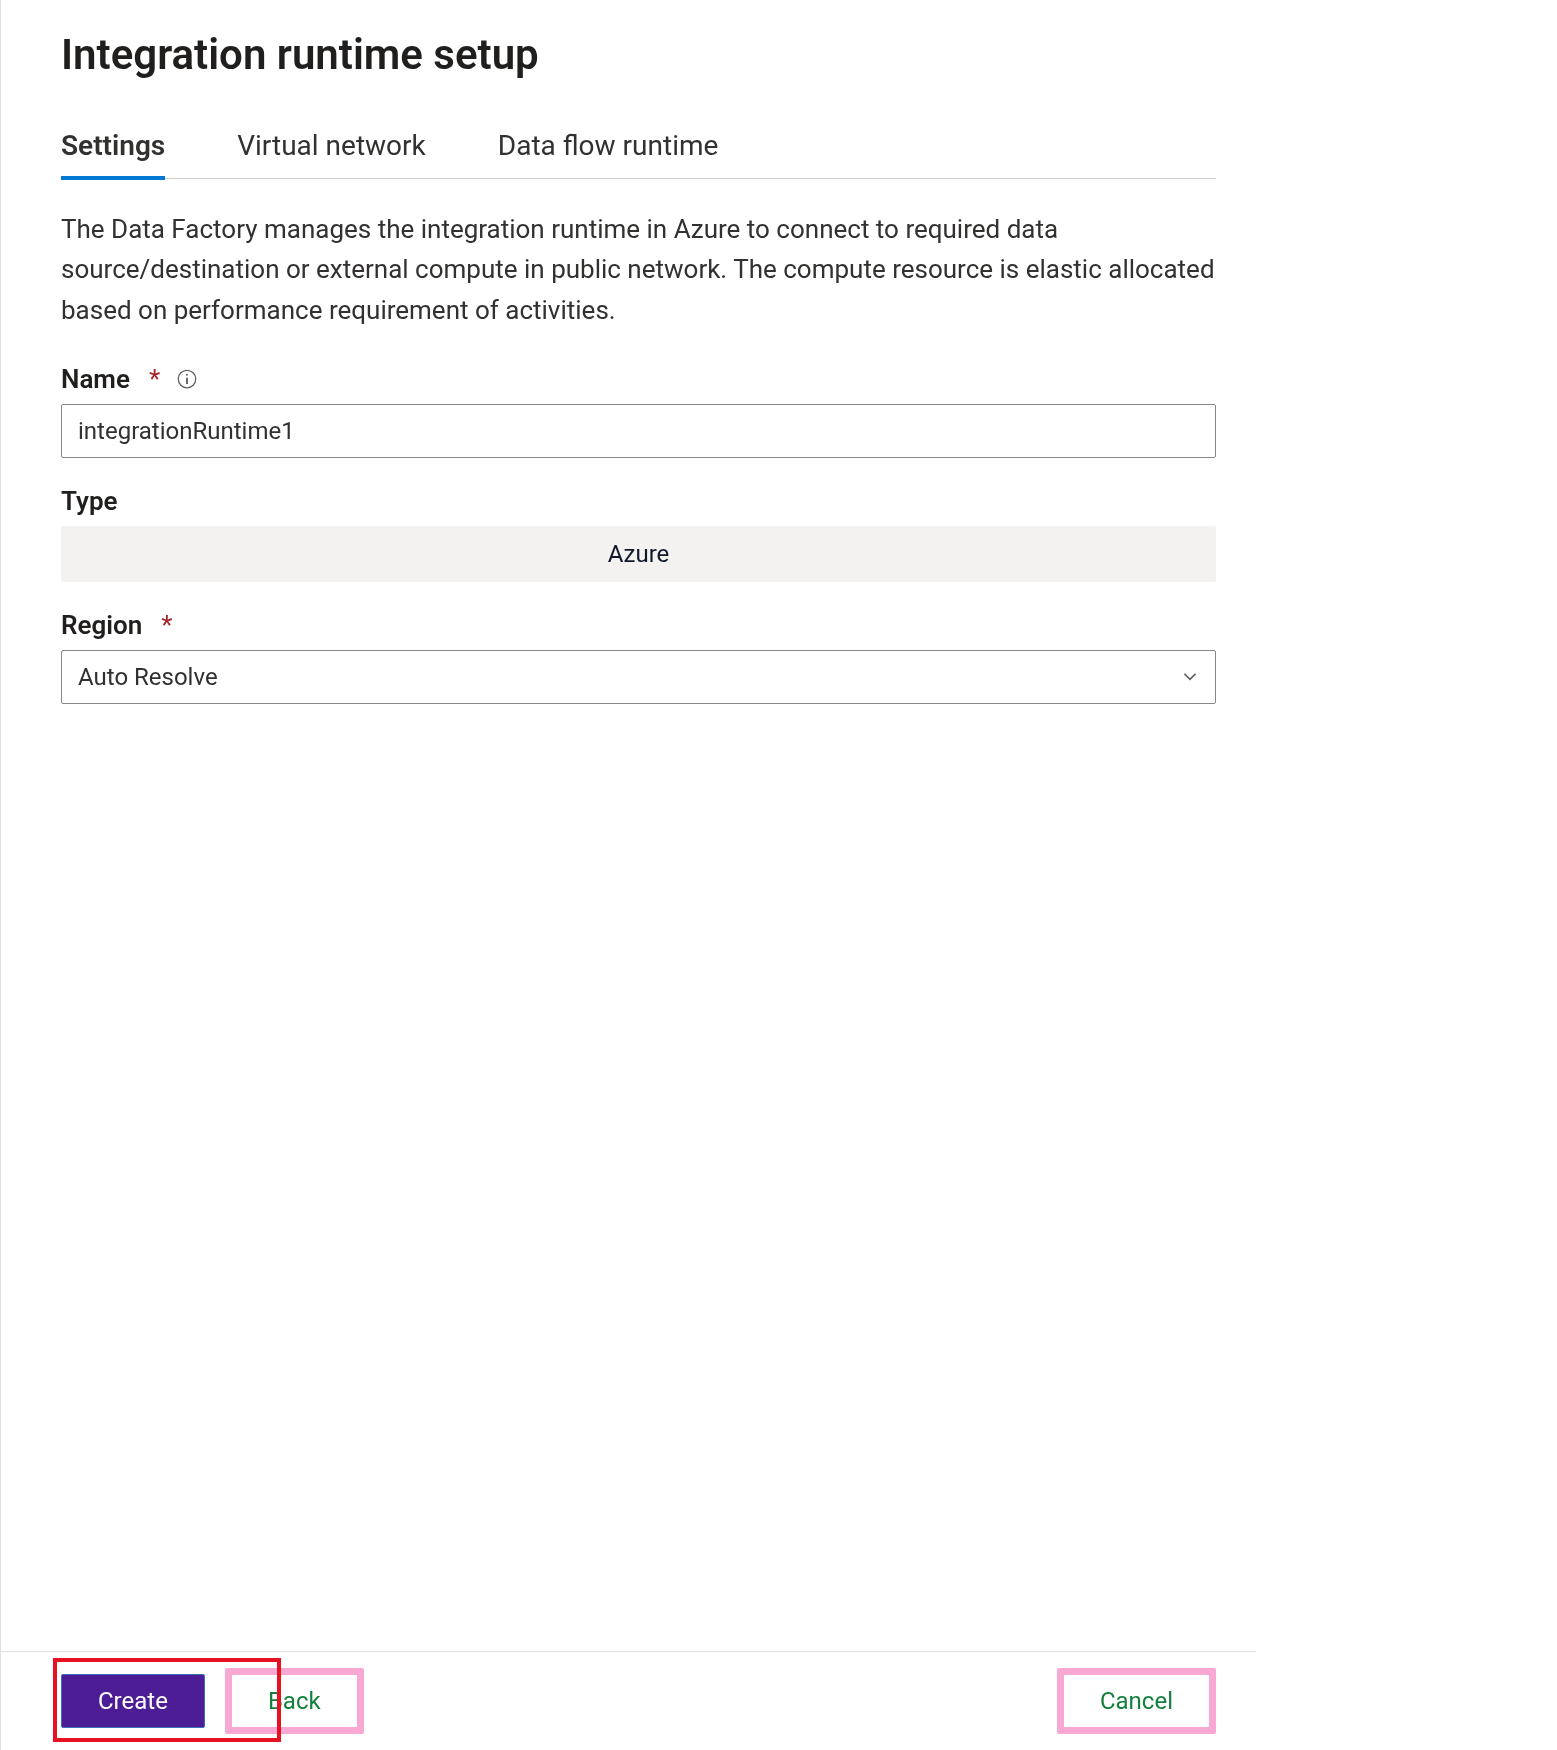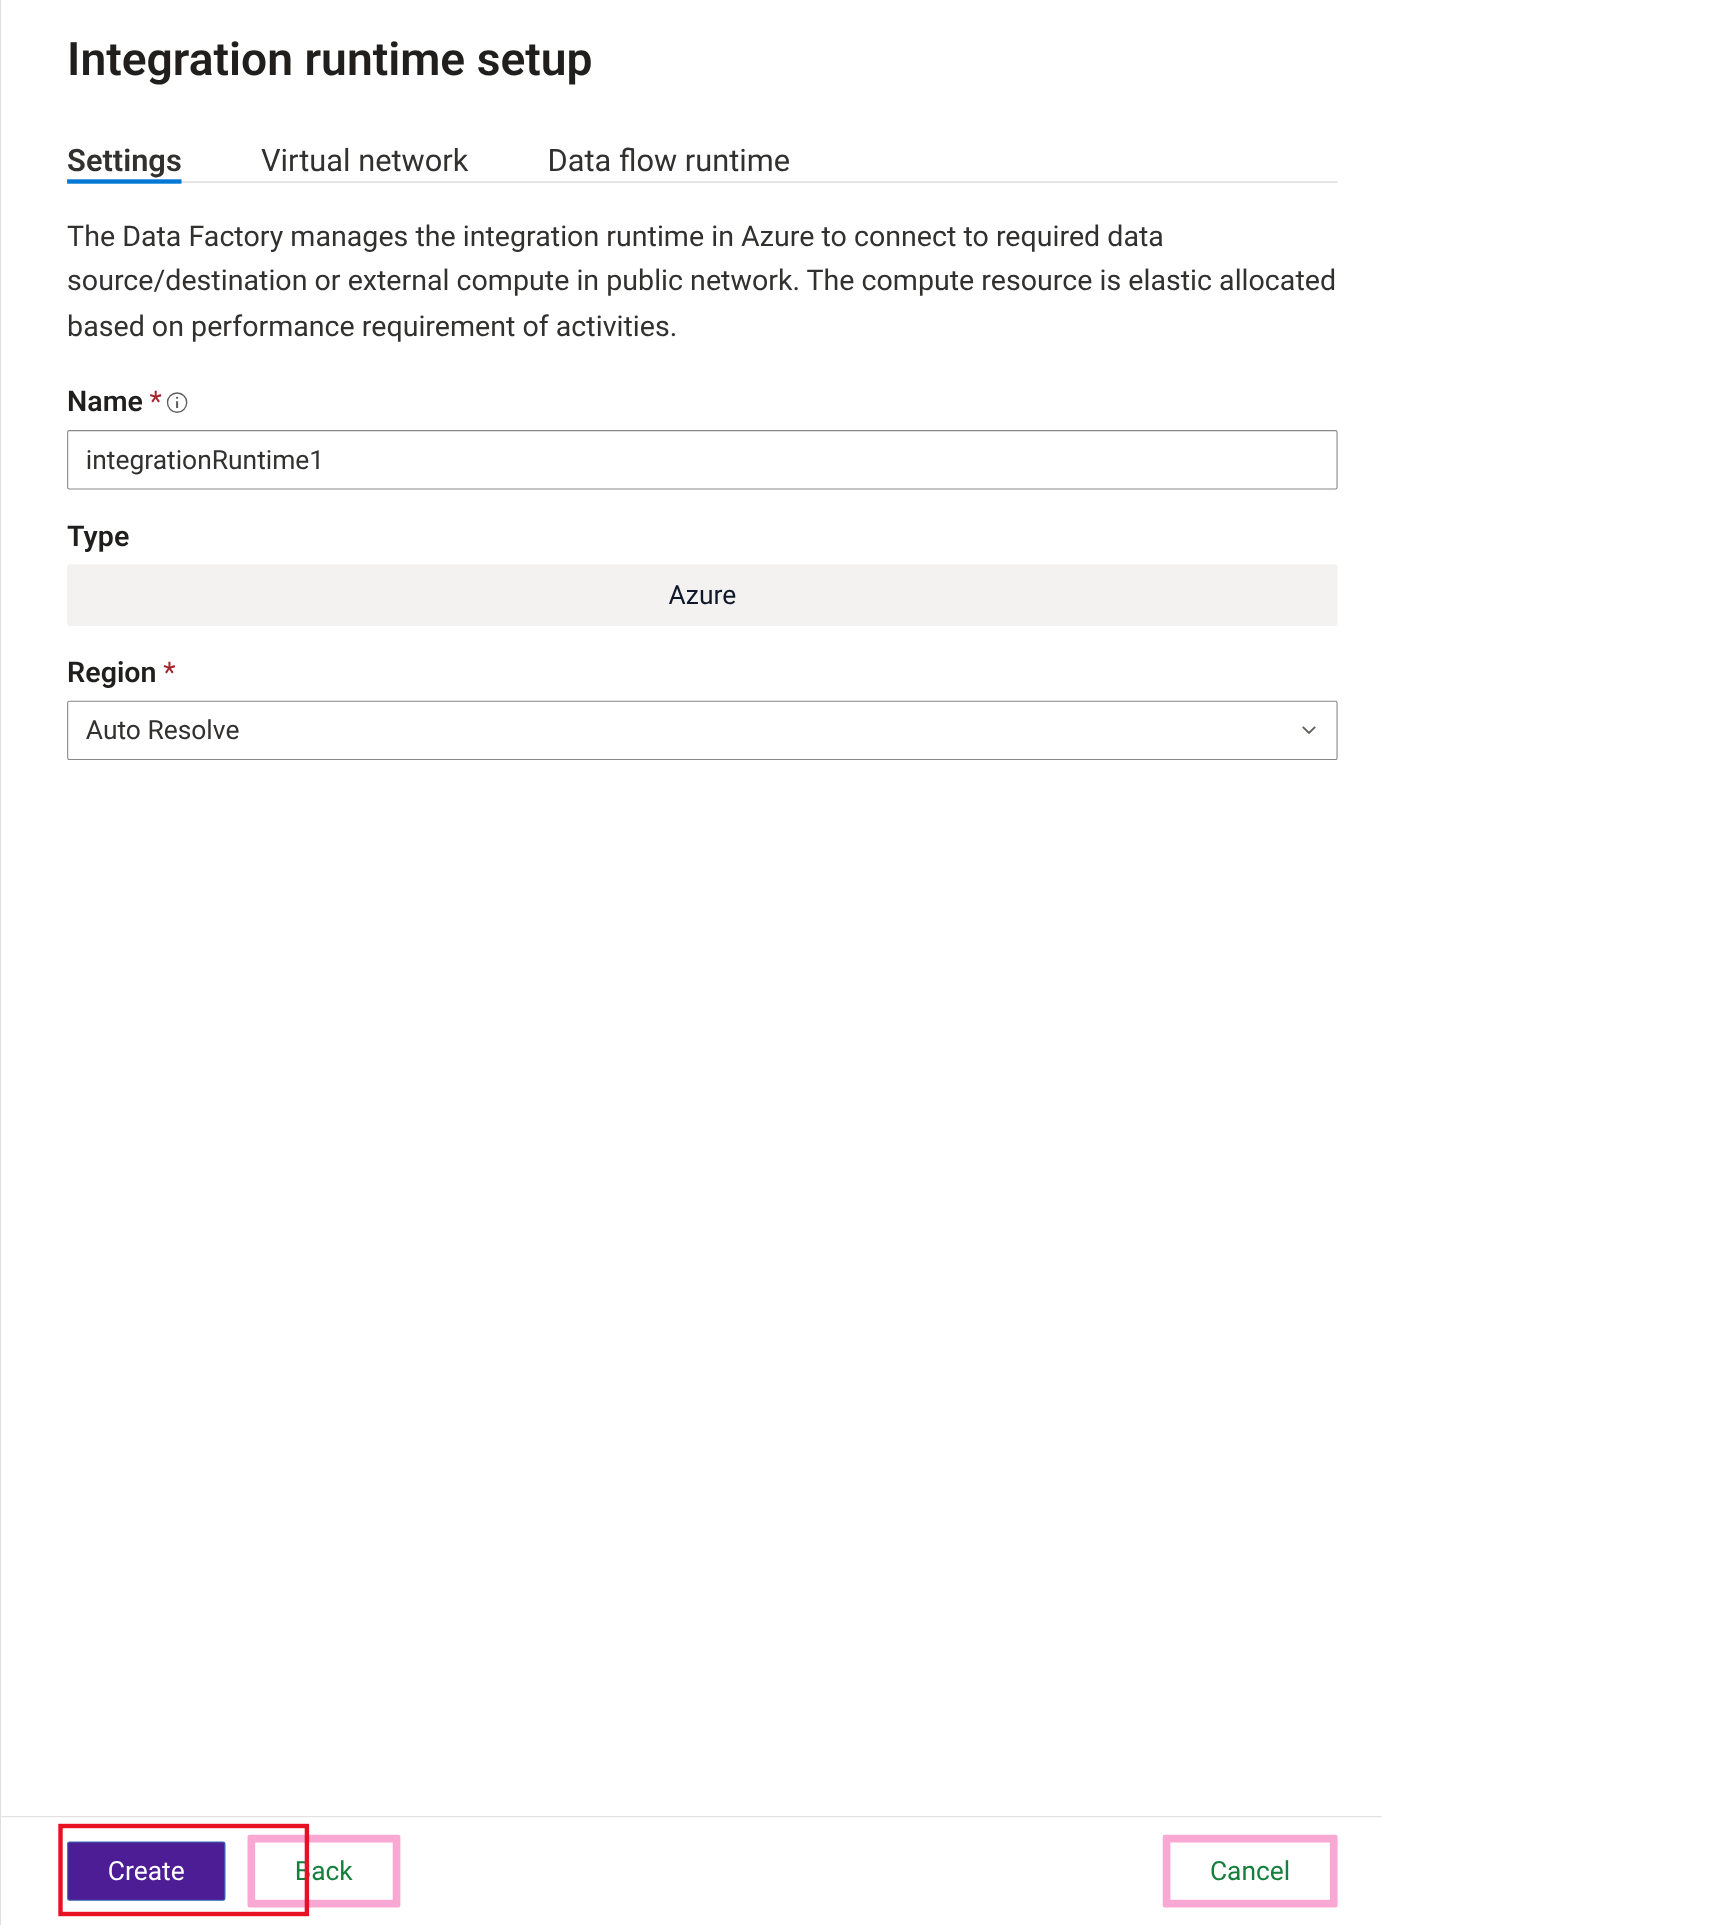--- a/index.html
+++ b/index.html
@@ -25,21 +25,21 @@
     color: #201f1e;
   }
   .tabbar {
     display: flex;
     gap: 72px;
     border-bottom: 1px solid #d2d0ce;
     margin-bottom: 30px;
   }
   .tab {
     font-size: 28px;
-    padding: 10px 0 1px 0;
+    padding: 10px 0 14px 0;
     color: #323130;
     cursor: pointer;
     border-bottom: 4px solid transparent;
     margin-bottom: -2px;
     font-weight: 400;
   }
   .tab.active {
     font-weight: 600;
     border-bottom-color: #0078d4;
   }
@@ -53,21 +53,21 @@
   .field {
     margin-bottom: 28px;
   }
   .field-label {
     font-size: 26px;
     font-weight: 600;
     color: #201f1e;
     margin-bottom: 10px;
     display: flex;
     align-items: center;
-    gap: 4px;
+    gap: 17px;
   }
   .req {
     color: #a4262c;
     font-weight: 400;
     margin-left: 2px;
   }
   .info-icon {
     display: inline-flex;
     align-items: center;
     justify-content: center;

